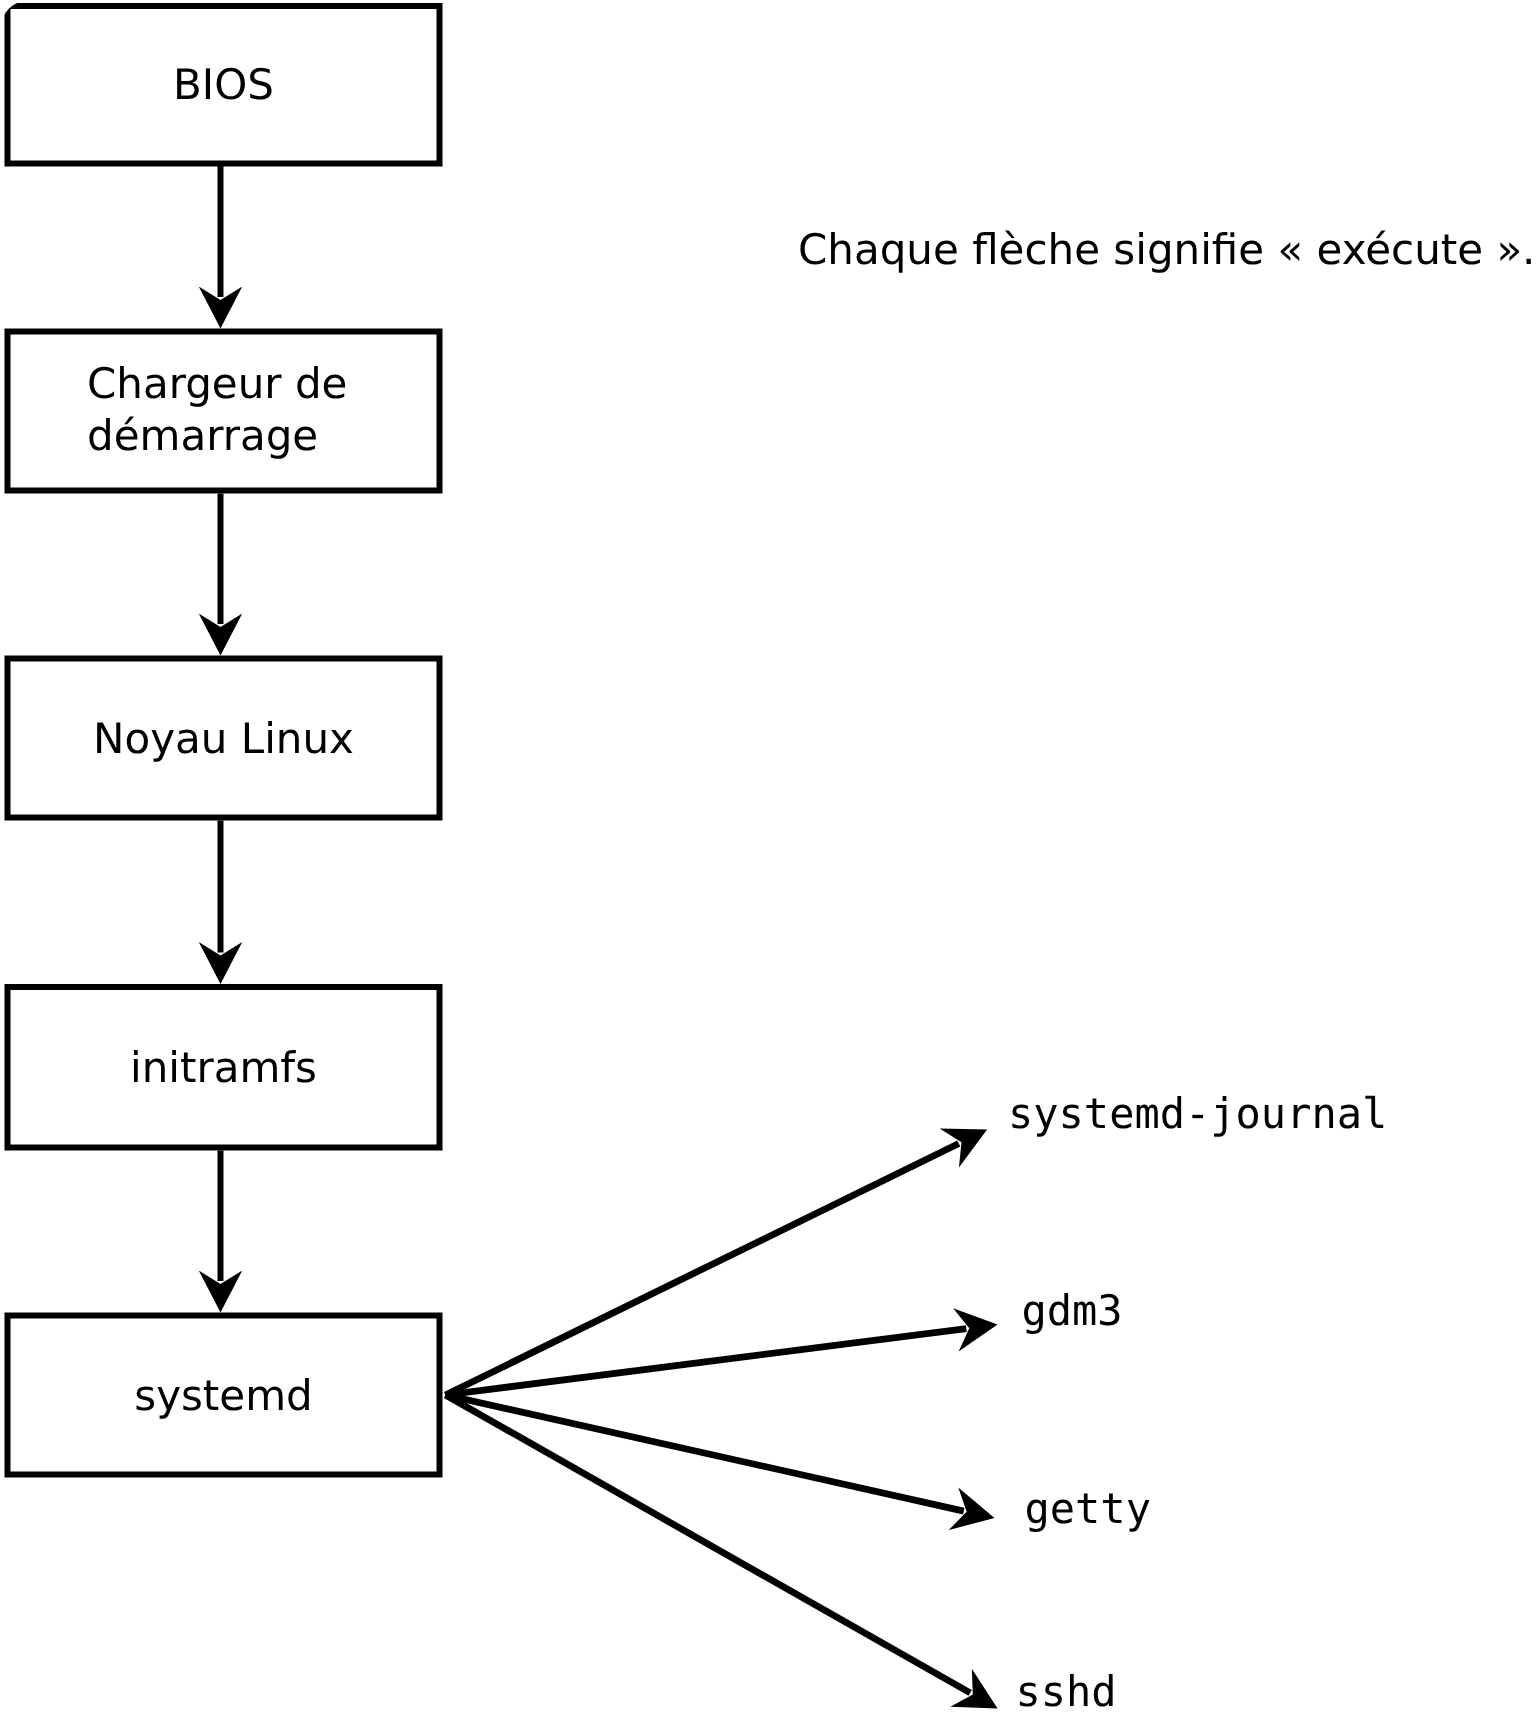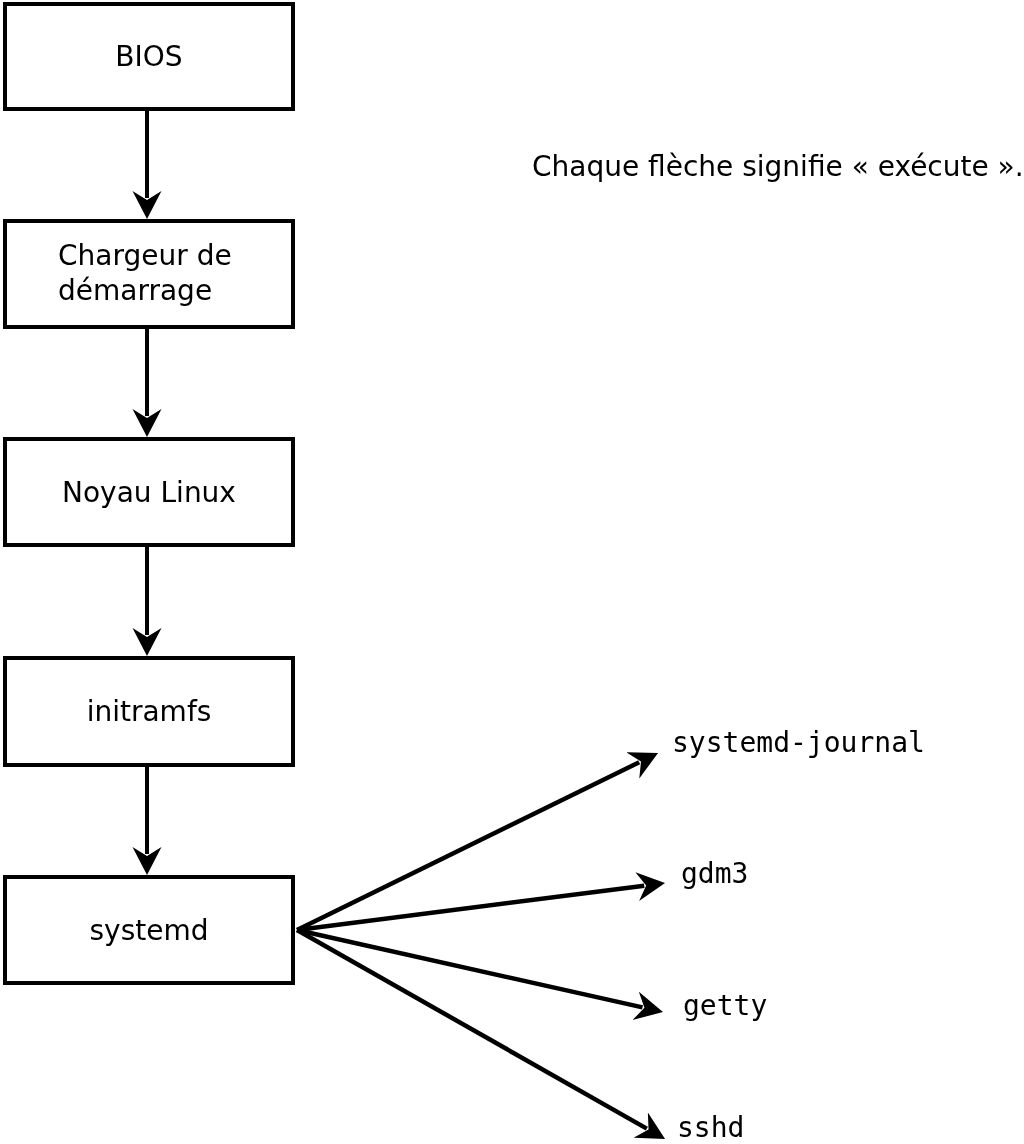--- a/index.html
+++ b/index.html
@@ -3,20 +3,21 @@
 <meta charset="utf-8">
 <style>
   html, body { margin: 0; padding: 0; background: #ffffff; }
   .stage {
     position: relative;
     width: 1024px;
     height: 1144px;
     background: #ffffff;
     overflow: hidden;
     font-family: "DejaVu Sans", sans-serif;
+    border-radius: 20px;
   }
   svg { display: block; }
   .box {
     fill: #ffffff;
     stroke: #000000;
     stroke-width: 4;
   }
   .flow-line {
     stroke: #000000;
     stroke-width: 4;

